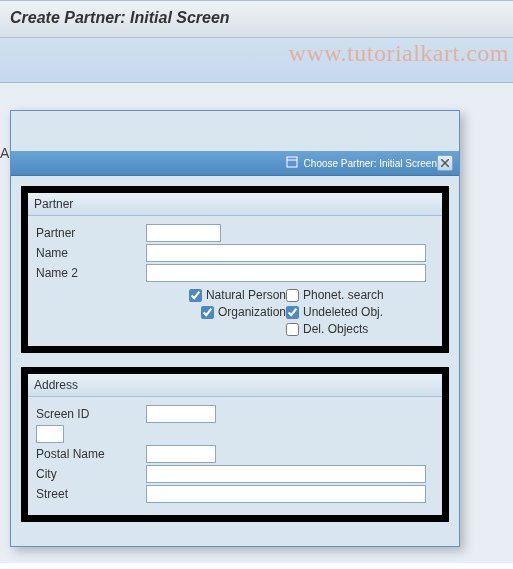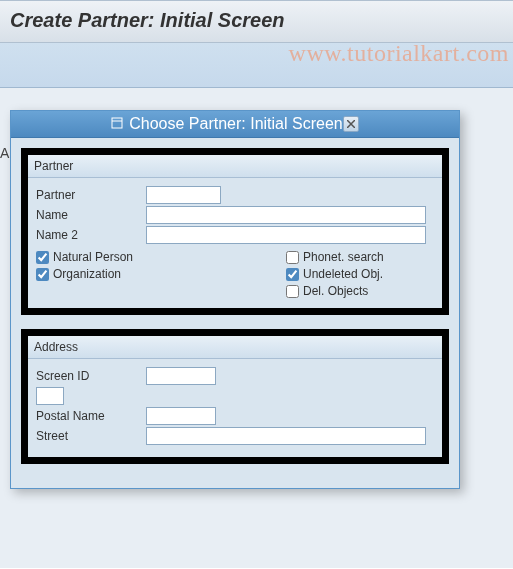--- a/index.html
+++ b/index.html
@@ -10,21 +10,21 @@
       width: 513px;
       height: 569px;
       overflow: hidden;
       position: relative;
     }
     .page-title-bar {
       background: linear-gradient(to bottom, #eef2f6 0%, #d8e0e8 100%);
       border-bottom: 1px solid #b0c0d0;
       border-top: 1px solid #b0c0d0;
       padding: 8px 10px 10px 10px;
-      font-size: 20px;
+      font-size: 16px;
       font-weight: bold;
       font-style: italic;
       color: #333;
     }
     .page-spacer {
       background: linear-gradient(to bottom, #cfe0ef 0%, #c6d9ec 100%);
       height: 45px;
       border-bottom: 1px solid #a0b8d0;
     }
     .main-area {
@@ -38,26 +38,27 @@
       left: 10px;
       top: 110px;
       width: 450px;
       background: #d9e5ef;
       border: 1px solid #5a95c9;
       box-shadow: 4px 4px 10px rgba(0,0,0,0.25);
     }
     .dialog-title {
       background: linear-gradient(to bottom, #6aa4d6 0%, #4d89c0 100%);
       color: #fff;
-      font-size: 16px;
+      font-size: 10px;
       padding: 4px 6px;
       display: flex;
       align-items: center;
-      justify-content: center;
+      justify-content: flex-end;
       border-bottom: 1px solid #3f78ad;
+      margin-top: 40px;
     }
     .dialog-title .title-left {
       display: flex;
       align-items: center;
       gap: 6px;
     }
     .dialog-title .close-btn {
       width: 16px;
       height: 16px;
       background: linear-gradient(to bottom, #e6eef6, #c0d4e6);
@@ -111,21 +112,21 @@
     .input-long { width: 280px; }
     .checkrow {
       display: flex;
       margin-top: 6px;
     }
     .checkcol {
       display: flex;
       flex-direction: column;
       gap: 3px;
     }
-    .checkcol.left { width: 250px; }
+    .checkcol.left { width: 250px; align-items: flex-end; }
     .checkitem {
       display: flex;
       align-items: center;
       gap: 4px;
       font-size: 12px;
       color: #333;
     }
     .checkitem input[type="checkbox"] {
       width: 13px;
       height: 13px;
@@ -245,20 +246,24 @@
           <input class="input input-mid" value="" style="">
         </div>
         <div class="row">
           <input class="input input-tiny" value="" style="">
         </div>
         <div class="row">
           <span class="label">Postal Name</span>
           <input class="input input-mid" value="" style="">
         </div>
         <div class="row">
+          <span class="label">City</span>
+          <input class="input input-long" value="" style="">
+        </div>
+        <div class="row">
           <span class="label">Street</span>
           <input class="input input-long" value="" style="">
         </div>
 
       </div>
     </div>
 
   </div>
 </div>
 

